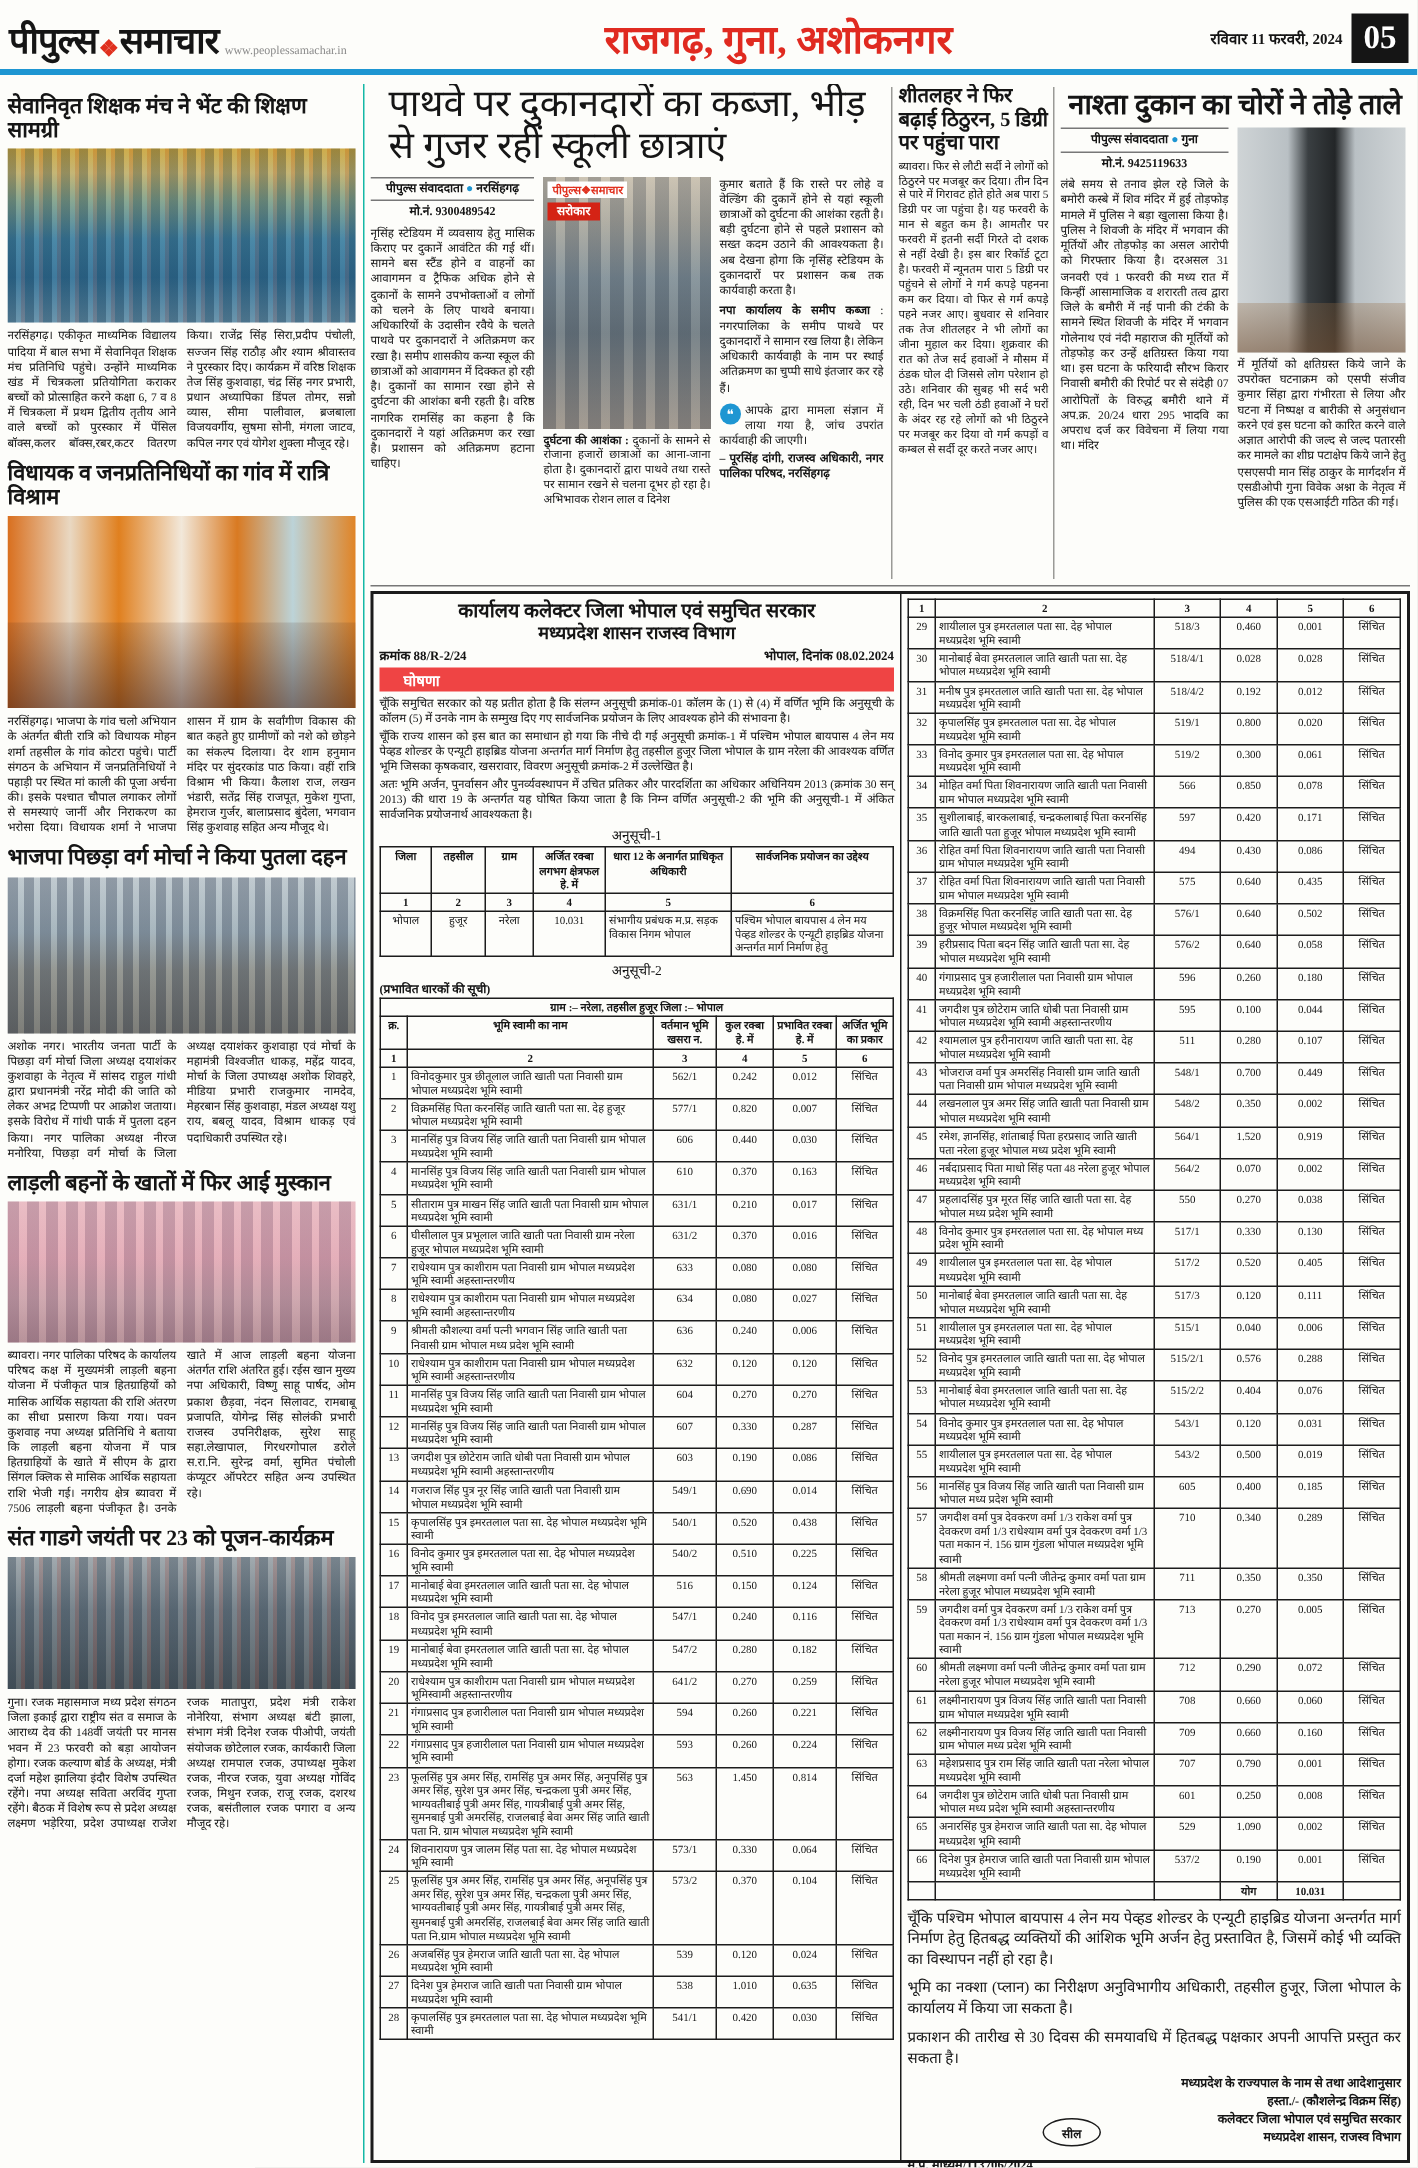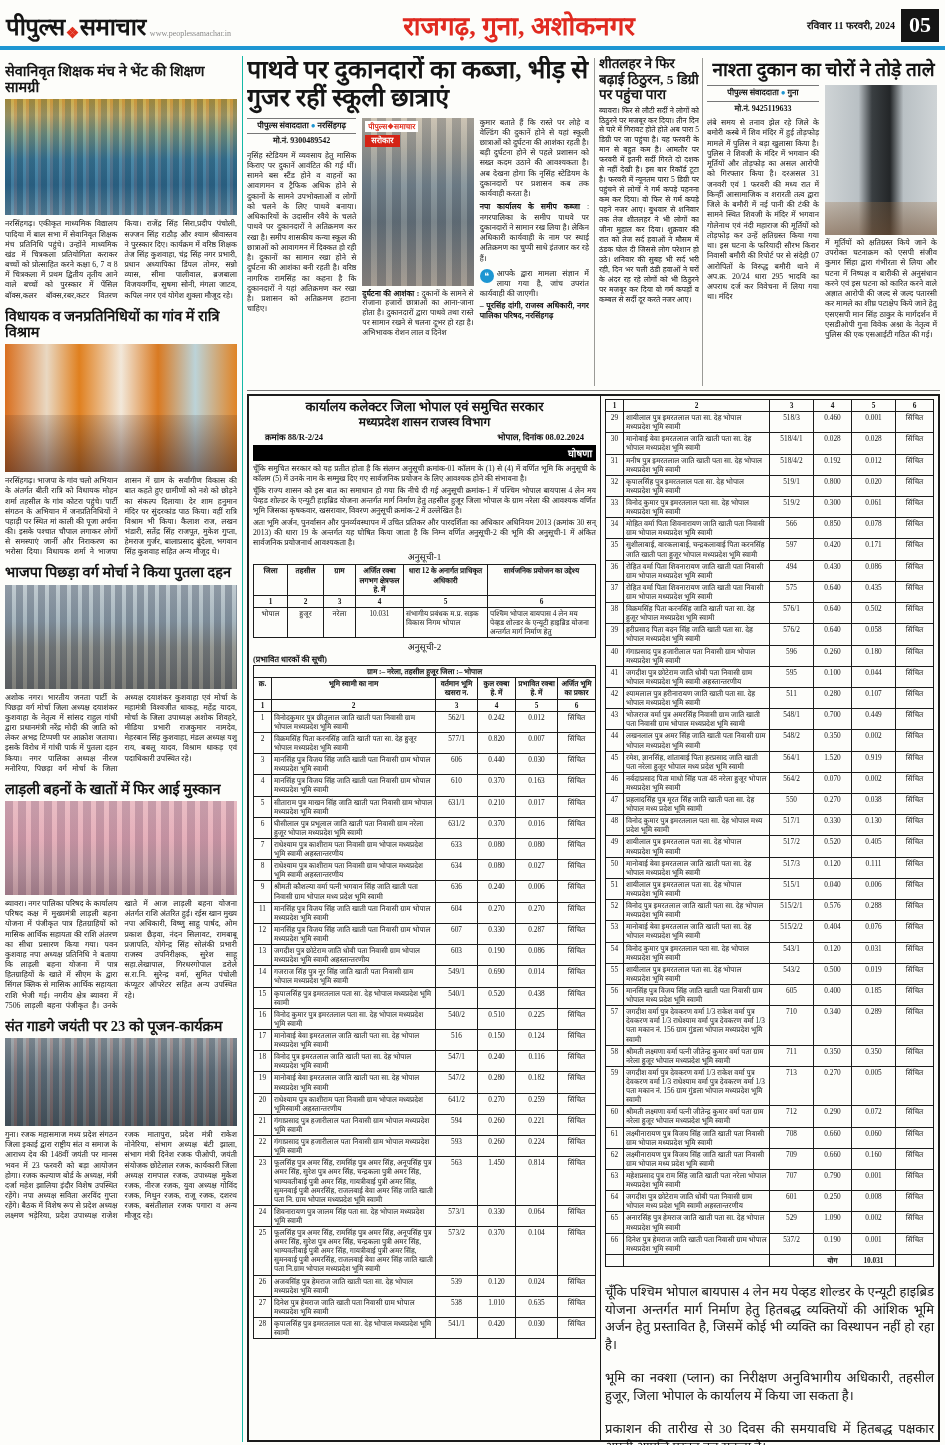--- a/index.html
+++ b/index.html
@@ -28,21 +28,21 @@
   .ph1{height:116px;background:linear-gradient(180deg,#caa53b 0%,#c0b06a 14%,#7fa089 30%,#3c7fa0 52%,#2f6f95 74%,#5f8da6 100%);}
   .ph1:after,.ph5:after{content:"";position:absolute;inset:0;background:repeating-linear-gradient(90deg,rgba(20,40,60,.25) 0 6px,rgba(255,255,255,.08) 6px 9px,rgba(200,60,40,.15) 9px 12px);}
   .ph2{height:128px;background:linear-gradient(90deg,#d96f1e 0%,#e9d8c2 18%,#e0801f 32%,#f2e8da 50%,#d97a22 66%,#bcd3d8 82%,#e08426 100%);}
   .ph2:after{content:"";position:absolute;left:0;bottom:0;width:100%;height:45%;background:linear-gradient(180deg,rgba(70,40,30,.15),rgba(60,30,25,.55));}
   .ph3{height:104px;background:linear-gradient(180deg,#bcc7ce 0%,#9fb0ba 35%,#8a8d88 60%,#6f6f6a 100%);}
   .ph3:after{content:"";position:absolute;inset:0;background:repeating-linear-gradient(90deg,rgba(40,50,70,.3) 0 7px,rgba(230,230,225,.12) 7px 11px);}
   .ph4{height:94px;background:linear-gradient(180deg,#e8b8c0 0%,#e3a8b4 40%,#caa0a8 70%,#b08890 100%);}
   .ph4:after{content:"";position:absolute;inset:0;background:repeating-linear-gradient(90deg,rgba(80,60,90,.22) 0 8px,rgba(250,240,240,.1) 8px 13px);}
   .ph5{height:88px;background:linear-gradient(180deg,#9aa3a8 0%,#6d7a83 40%,#4e585e 100%);}
   
-  .mainhead{font-size:25px;font-weight:bold;line-height:1.13;margin:0 0 5px 0;}
+  .mainhead{font-size:25px;font-weight:normal;line-height:1.13;margin:0 0 5px 12px;}
   .cflex{display:flex;gap:6px;}
   .ccol{width:110px;font-size:7.7px;line-height:1.33;text-align:justify;}
   .ccol-mid{width:112px;}
   .byline{font-size:8px;font-weight:bold;text-align:center;border-top:1px solid #777;border-bottom:1px solid #777;padding:2px 0;}
   .byline .bull{color:#1e96d2;}
   .phone{font-size:8px;font-weight:bold;text-align:center;margin:2px 0 4px 0;}
   .cphoto{height:168px;background:linear-gradient(180deg,#c8bfae 0%,#a9a79d 18%,#7d8d96 40%,#6b7880 62%,#9b9288 100%);position:relative;margin-bottom:3px;}
   .cphoto:after{content:"";position:absolute;inset:0;background:repeating-linear-gradient(90deg,rgba(50,60,75,.25) 0 9px,rgba(235,230,220,.12) 9px 15px);}
   .badge1{position:absolute;left:3px;top:3px;background:#fff;color:#e0301e;font-size:7.5px;font-weight:bold;padding:1px 3px;z-index:2;}
   .badge2{position:absolute;left:3px;top:17px;background:#d42315;color:#fff;font-size:8px;font-weight:bold;padding:1px 6px;z-index:2;}
@@ -58,32 +58,32 @@
   .tflex{display:flex;gap:6px;margin-top:3px;}
   .tcol{width:112px;font-size:7.7px;line-height:1.33;text-align:justify;}
   .tphoto{height:150px;background:linear-gradient(90deg,#cfd4d6 0%,#b9c0c4 30%,#3a3f42 42%,#232628 58%,#b9c0c4 70%,#cfd4d6 100%);position:relative;margin-bottom:3px;}
   .tphoto:after{content:"";position:absolute;left:0;bottom:0;width:100%;height:22%;background:linear-gradient(180deg,rgba(150,110,70,.3),rgba(120,85,55,.6));}
   
   .notice{position:absolute;left:247px;top:394px;width:693px;height:1048px;border:2px solid #1c1c1c;box-sizing:border-box;display:flex;background:#fdfdfa;}
   .n-left{width:352px;padding:3px 4px;box-sizing:border-box;border-right:1.5px solid #1c1c1c;}
   .n-right{flex:1;padding:3px 4px;box-sizing:border-box;display:flex;flex-direction:column;}
   .off1{font-size:13px;font-weight:bold;text-align:center;line-height:1.2;}
   .off2{font-size:12px;font-weight:bold;text-align:center;line-height:1.2;}
-  .refrow{display:flex;justify-content:space-between;font-size:8.6px;font-weight:bold;margin:2px 12px;}
-  .decl{background:#000000;color:#fff;text-align:right;font-size:10px;font-weight:bold;padding:1px 4px;margin:1px 0 3px 0;}
+  .refrow{display:flex;justify-content:space-between;font-size:8.6px;font-weight:bold;margin:2px 0;}
+  .decl{background:#ef4444;color:#fff;text-align:left;font-size:10px;font-weight:bold;padding:1px 16px;margin:1px 0 3px 0;}
   .np{font-size:7.7px;line-height:1.34;text-align:justify;margin:0 0 1px 0;}
   .stitle{font-size:9px;font-weight:normal;text-align:center;margin:2px 0 1px 0;}
   .ssub{font-size:8px;font-weight:bold;text-align:left;margin:-1px 0 1px 0;}
   table.nt{width:100%;border-collapse:collapse;font-size:7.3px;}
   table.nt th,table.nt td{border:1px solid #1c1c1c;padding:1px 2px;text-align:center;vertical-align:top;line-height:1.25;}
   table.nt th{font-weight:bold;}
   table.nt td.name-cell{text-align:left;}
   .vline{font-weight:bold;text-align:center;}
   .totrow td{font-weight:bold;}
-  .notes{font-size:13px;line-height:1.35;text-align:justify;margin-top:16px;}
+  .notes{font-size:10px;line-height:1.35;text-align:justify;margin-top:6px;}
   .sigblock{display:flex;margin-top:4px;align-items:flex-end;}
   .seal{border:1.2px solid #1c1c1c;border-radius:50%;font-size:8px;font-weight:bold;padding:3px 12px;margin-left:90px;}
   .sig{flex:1;text-align:right;font-size:8.2px;font-weight:bold;line-height:1.45;}
   .refbottom{font-size:8.5px;font-weight:bold;margin-top:6px;}
 </style>
 </head>
 <body>
 
 <div id="page">
 
@@ -343,20 +343,28 @@
             </tr>
             <tr>
               <td>9</td>
               <td class="name-cell">श्रीमती कौशल्या वर्मा पत्नी भगवान सिंह जाति खाती पता निवासी ग्राम भोपाल मध्य प्रदेश भूमि स्वामी</td>
               <td>636</td>
               <td>0.240</td>
               <td>0.006</td>
               <td>सिंचित</td>
             </tr>
             <tr>
+              <td>10</td>
+              <td class="name-cell">राधेश्याम पुत्र काशीराम पता निवासी ग्राम भोपाल मध्यप्रदेश भूमि स्वामी अहस्तान्तरणीय</td>
+              <td>632</td>
+              <td>0.120</td>
+              <td>0.120</td>
+              <td>सिंचित</td>
+            </tr>
+            <tr>
               <td>11</td>
               <td class="name-cell">मानसिंह पुत्र विजय सिंह जाति खाती पता निवासी ग्राम भोपाल मध्यप्रदेश भूमि स्वामी</td>
               <td>604</td>
               <td>0.270</td>
               <td>0.270</td>
               <td>सिंचित</td>
             </tr>
             <tr>
               <td>12</td>
               <td class="name-cell">मानसिंह पुत्र विजय सिंह जाति खाती पता निवासी ग्राम भोपाल मध्यप्रदेश भूमि स्वामी</td>

